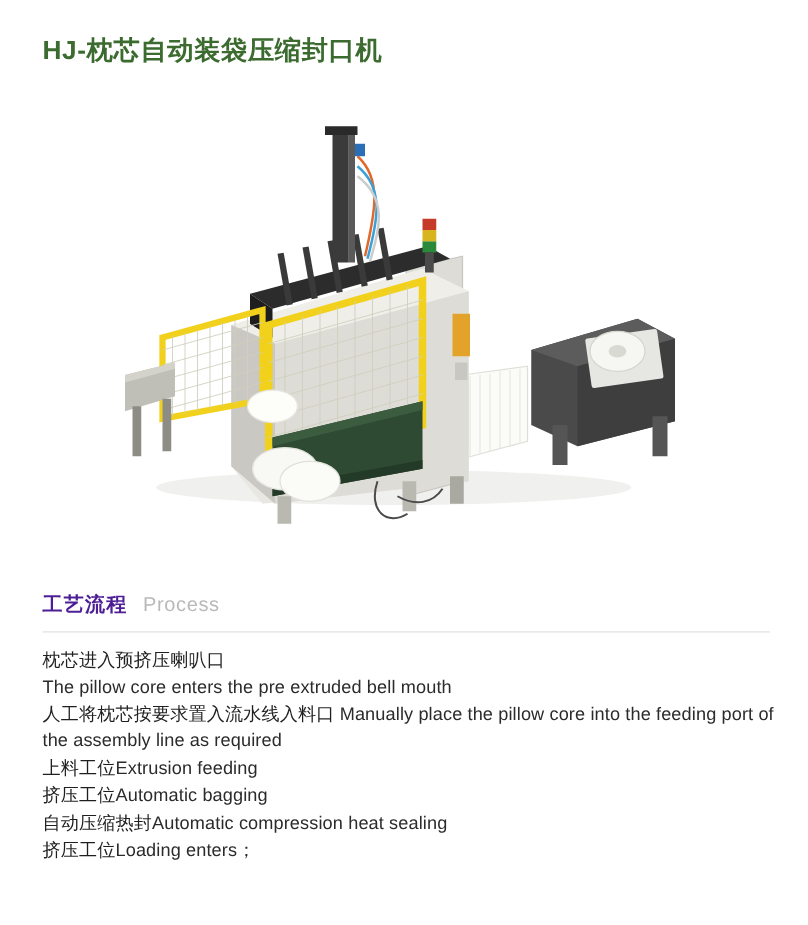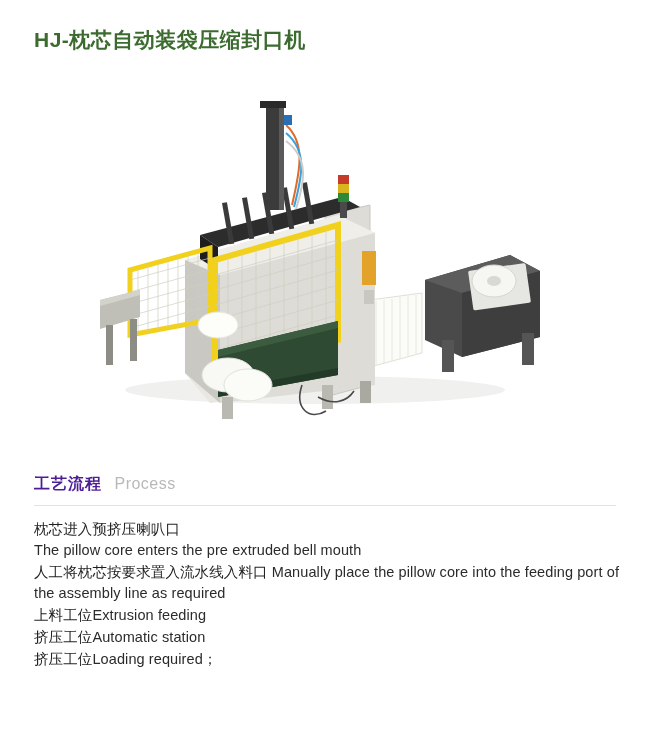--- a/index.html
+++ b/index.html
@@ -245,20 +245,23 @@
       <span class="en">The pillow core enters the pre extruded bell mouth</span>
     </div>
     <div class="step">
       <span class="cn">人工将枕芯按要求置入流水线入料口</span>
       <span class="en">Manually place the pillow core into the feeding port of the assembly line as required</span>
     </div>
     <div class="step">
       <span class="cn">上料工位</span><span class="en">Extrusion feeding</span>
     </div>
     <div class="step">
-      <span class="cn">挤压工位</span><span class="en">Automatic station</span>
-    </div>
-    <div class="step">
-      <span class="cn">挤压工位</span><span class="en">Loading required；</span>
+      <span class="cn">挤压工位</span><span class="en">Automatic bagging</span>
+    </div>
+    <div class="step">
+      <span class="cn">自动压缩热封</span><span class="en">Automatic compression heat sealing</span>
+    </div>
+    <div class="step">
+      <span class="cn">挤压工位</span><span class="en">Loading enters；</span>
     </div>
   </div>
 
 </div>
 
 </body></html>

